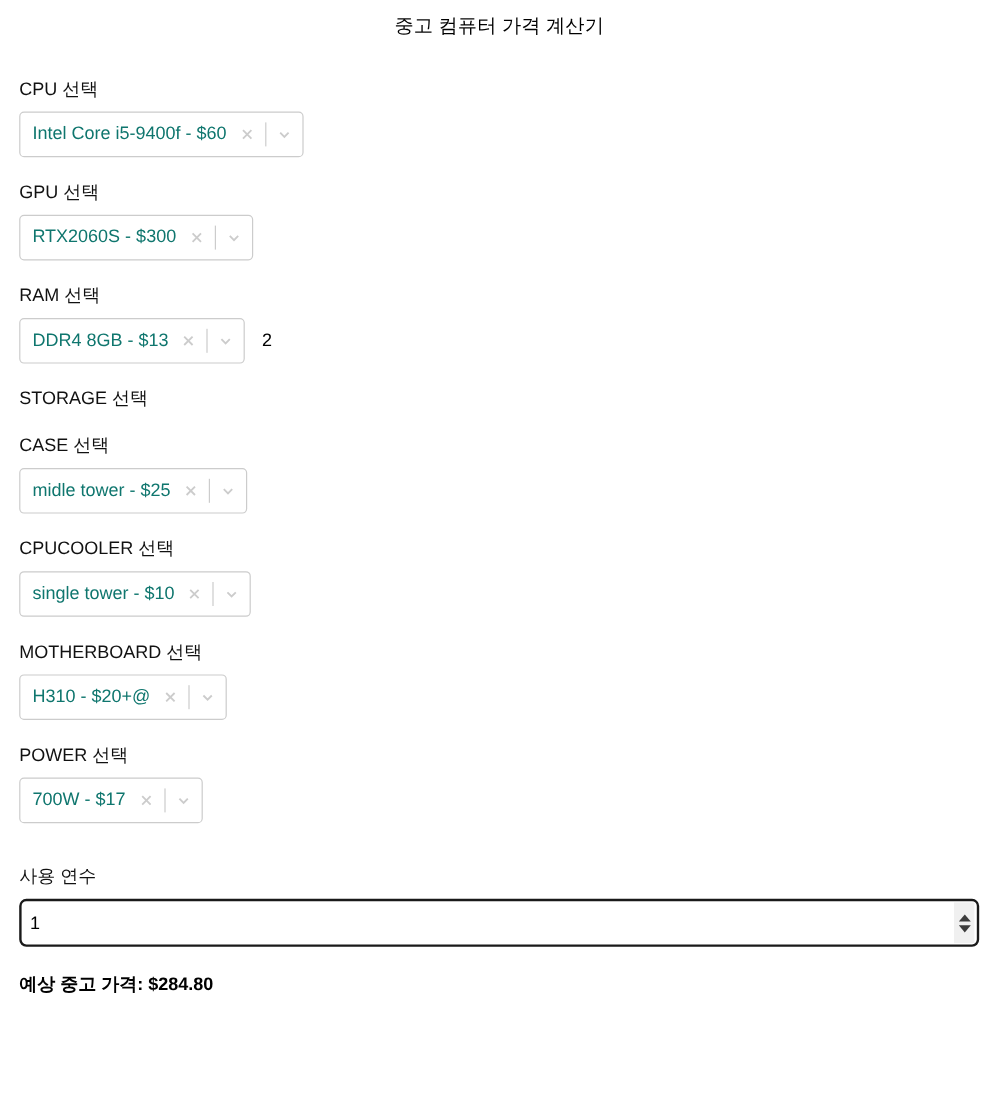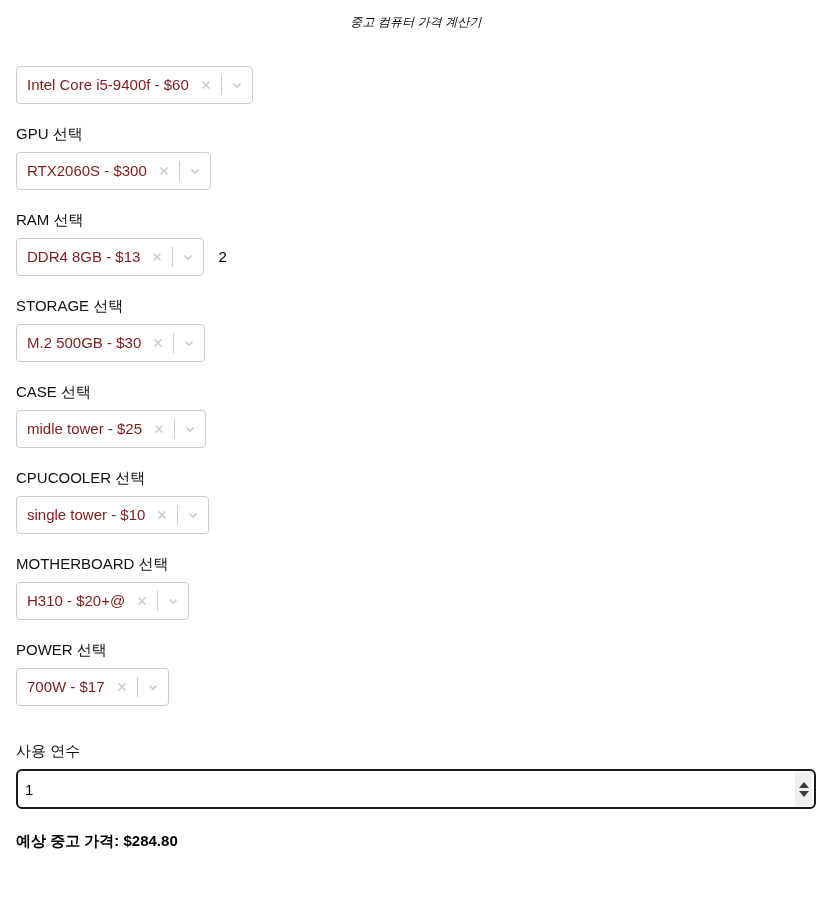--- a/index.html
+++ b/index.html
@@ -17,28 +17,27 @@
   }
 
   .page {
     padding: 0;
     box-sizing: border-box;
   }
 
   
   .app-title {
     text-align: center;
-    font-size: 12px;
+    font-size: 16px;
     font-weight: 400;
     color: #000;
     margin: 0;
     padding-top: 13px;
     line-height: 19px;
     letter-spacing: 0.1px;
-    font-style: italic;
   }
 
   
   .form {
     padding: 0 16px;
     box-sizing: border-box;
   }
 
   .field {
     margin-top: 21px;
@@ -67,21 +66,21 @@
     background: #fff;
     border: 1px solid #cccccc;
     border-radius: 4px;
     box-sizing: border-box;
     padding: 0 0 0 0;
     cursor: default;
   }
   .select-value {
     font-size: 15px;
     line-height: 18px;
-    color: #7f1d1d;
+    color: #0f766e;
     padding: 2px 2px 2px 10px;
     white-space: nowrap;
   }
   .select-indicators {
     display: flex;
     align-items: center;
     align-self: stretch;
     flex-shrink: 0;
   }
   .indicator {
@@ -166,20 +165,21 @@
 </head>
 <body>
 
 <div class="page">
 
   <h1 class="app-title">중고 컴퓨터 가격 계산기</h1>
 
   <div class="form">
 
     <div class="field">
+      <div class="field-label">CPU 선택</div>
       <div class="field-row">
         <div class="select-control">
           <span class="select-value">Intel Core i5-9400f - $60</span>
           <span class="select-indicators">
             <span class="indicator">
               <svg width="14" height="14" viewBox="0 0 20 20" fill="none" stroke="currentColor" stroke-width="2.2">
                   <path d="M5 5 L15 15 M15 5 L5 15"></path>
                 </svg>
             </span>
             <span class="indicator-separator"></span>
@@ -233,38 +233,20 @@
                 </svg>
             </span>
           </span>
         </div>
         <span class="qty-text">2</span>
       </div>
     </div>
 
     <div class="field">
       <div class="field-label">STORAGE 선택</div>
-      <div class="field-row">
-        <div class="select-control">
-          <span class="select-value">M.2 500GB - $30</span>
-          <span class="select-indicators">
-            <span class="indicator">
-              <svg width="14" height="14" viewBox="0 0 20 20" fill="none" stroke="currentColor" stroke-width="2.2">
-                  <path d="M5 5 L15 15 M15 5 L5 15"></path>
-                </svg>
-            </span>
-            <span class="indicator-separator"></span>
-            <span class="indicator">
-              <svg width="14" height="14" viewBox="0 0 20 20" fill="none" stroke="currentColor" stroke-width="2.2">
-                  <path d="M5 8 L10 13 L15 8"></path>
-                </svg>
-            </span>
-          </span>
-        </div>
-      </div>
     </div>
 
     <div class="field">
       <div class="field-label">CASE 선택</div>
       <div class="field-row">
         <div class="select-control">
           <span class="select-value">midle tower - $25</span>
           <span class="select-indicators">
             <span class="indicator">
               <svg width="14" height="14" viewBox="0 0 20 20" fill="none" stroke="currentColor" stroke-width="2.2">

